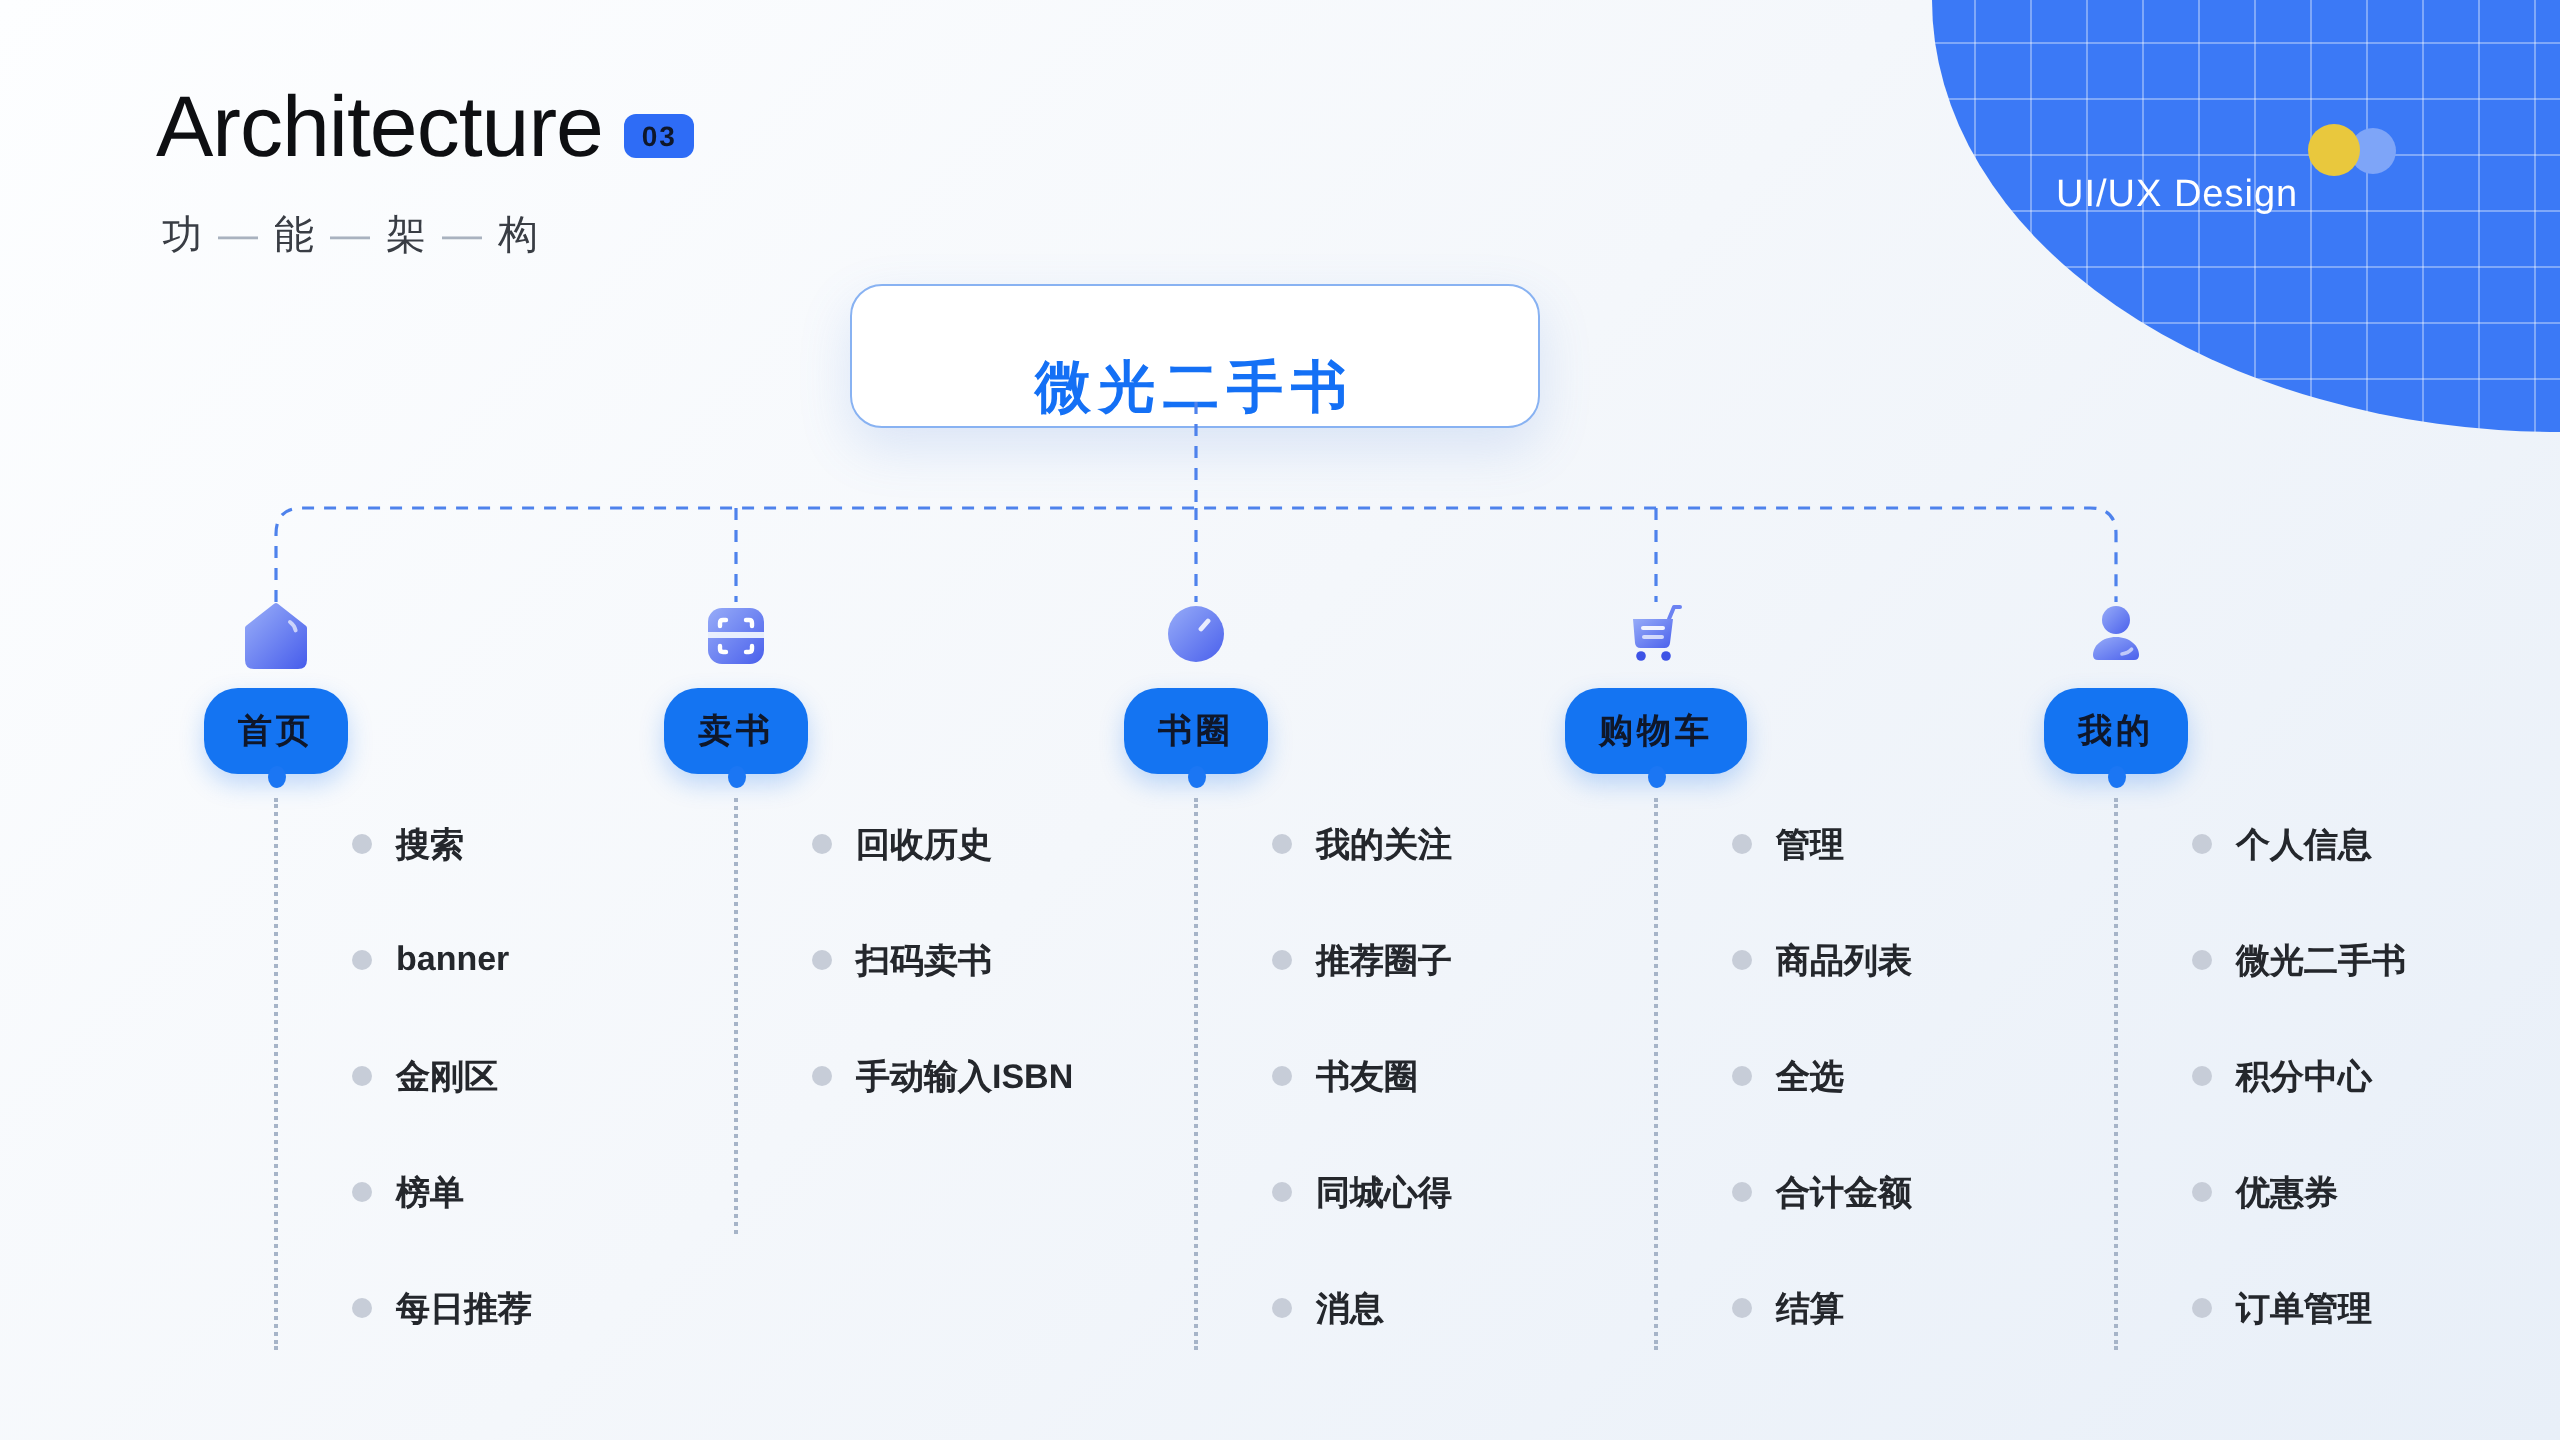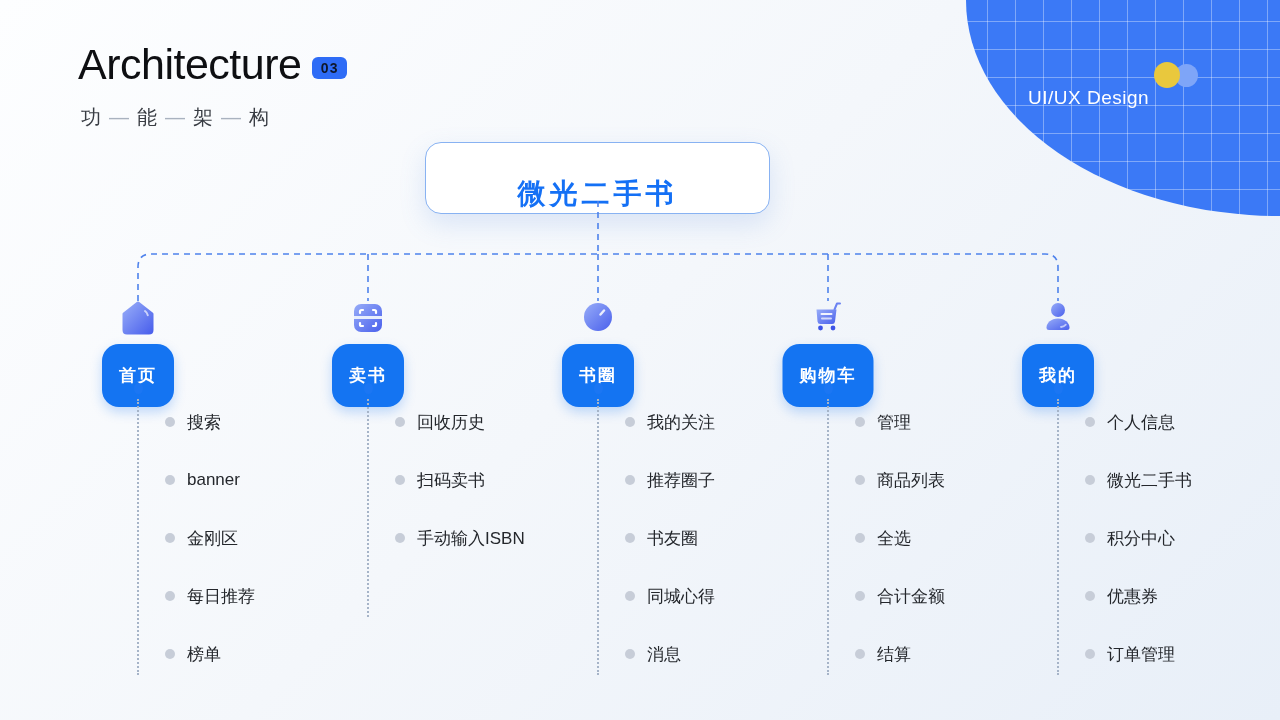--- a/index.html
+++ b/index.html
@@ -50,30 +50,30 @@
   .root-label { color: #1470f5; font-size: 28px; font-weight: 700; letter-spacing: 4px; }
 
   
   .connectors { position: absolute; left: 0; top: 0; pointer-events: none; }
 
   
   .column { position: absolute; top: 296px; width: 240px; }
   .branch-icon { position: absolute; left: 98px; top: 0; width: 44px; height: 44px; }
   .branch-pill {
     position: absolute; top: 48px; left: 50%; transform: translateX(-50%);
-    background: #1474f2; color: #ffffff; font-size: 17px; font-weight: 700;
-    padding: 20px 17px; border-radius: 17px; letter-spacing: 2px; white-space: nowrap;
+    background: #1474f2; color: #0f172a; font-size: 17px; font-weight: 700;
+    padding: 10px 17px; border-radius: 17px; letter-spacing: 2px; white-space: nowrap;
     box-shadow: 0 5px 12px rgba(20, 116, 242, 0.25);
   }
   .branch-dot {
     position: absolute; top: 87px; left: 115.5px; width: 9px; height: 11px;
     border-radius: 50%; background: #1b76f3;
   }
   .branch-line { position: absolute; top: 103px; left: 119px; width: 0; border-left: 2px dotted #a6b4c8; }
-  .items { position: absolute; top: 97px; left: 147px; }
+  .items { position: absolute; top: 97px; left: 158px; font-weight: bold; }
   .item { display: flex; align-items: center; height: 58px; white-space: nowrap; }
   .bullet { width: 10px; height: 10px; border-radius: 50%; background: #c7cdd8; margin-right: 12px; flex: none; }
   .item-label { font-size: 17px; color: #24272c; }
 </style>
 </head>
 <body>
 
 <div class="canvas">
 
   <div class="corner">
@@ -127,25 +127,25 @@
           <div class="item">
             <span class="bullet"></span>
             <span class="item-label">banner</span>
           </div>
           <div class="item">
             <span class="bullet"></span>
             <span class="item-label">金刚区</span>
           </div>
           <div class="item">
             <span class="bullet"></span>
+            <span class="item-label">榜单</span>
+          </div>
+          <div class="item">
+            <span class="bullet"></span>
             <span class="item-label">每日推荐</span>
-          </div>
-          <div class="item">
-            <span class="bullet"></span>
-            <span class="item-label">榜单</span>
           </div>
         </div>
       </div>
       <div class="column" style="left: 248px;">
         <div class="branch-icon"><svg width="44" height="44" viewBox="0 0 44 44">
             <defs>
               <linearGradient id="g1" x1="0" y1="0" x2="1" y2="1">
     <stop offset="0" stop-color="#97acf8"></stop>
     <stop offset="1" stop-color="#4a60ec"></stop>
               </linearGradient>

